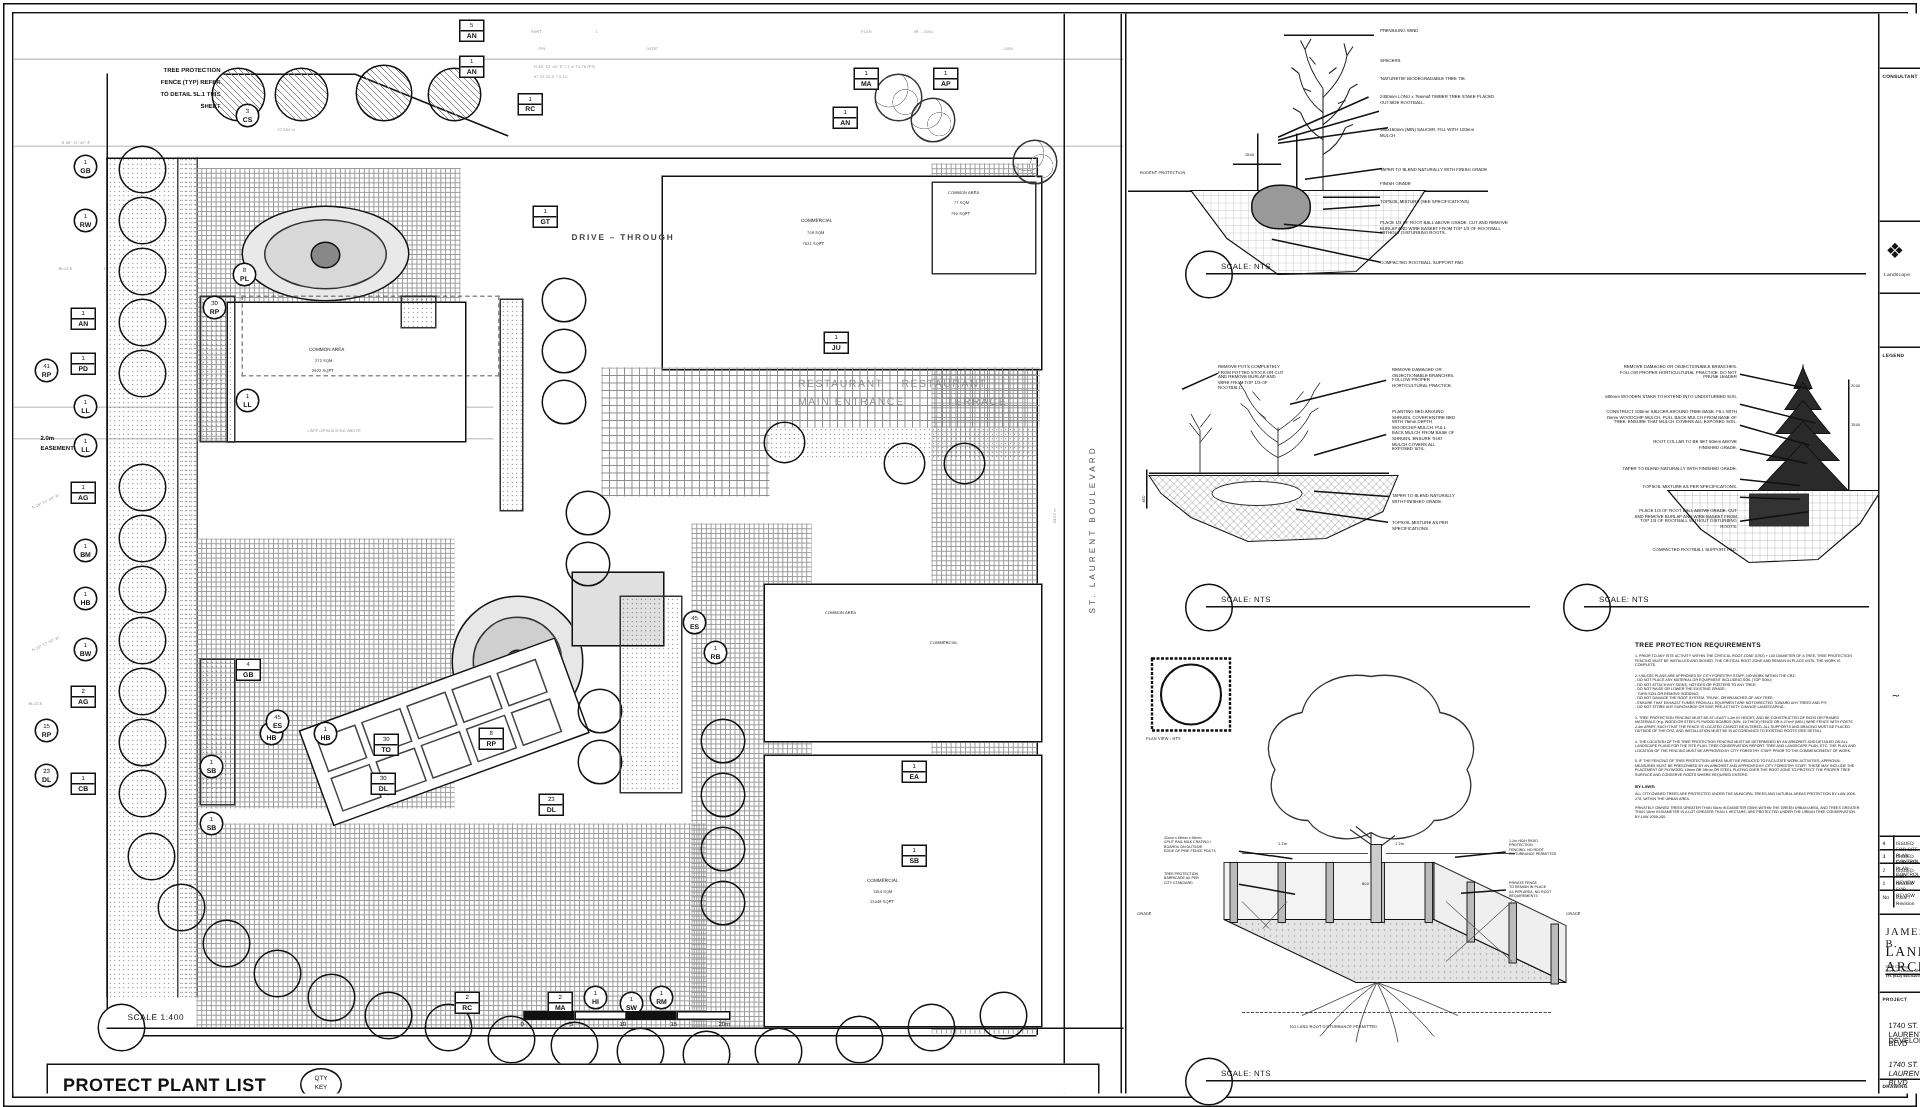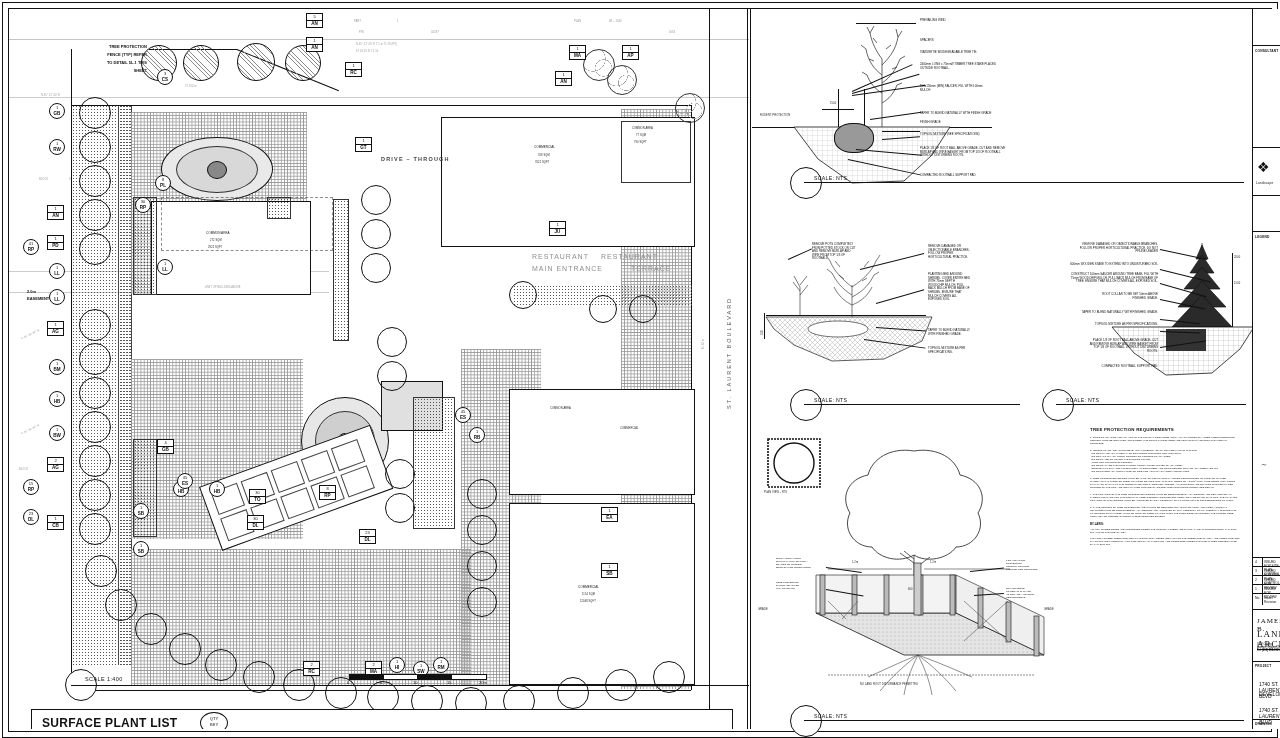--- a/index.html
+++ b/index.html
@@ -503,21 +503,21 @@
       <div class="seg dark" style="left:408px;top:665px;width:34px;"></div>
       <div class="seg light" style="left:442px;top:665px;width:34px;"></div>
       <div class="txt sm" style="left:338px;top:672px;">0</div>
       <div class="txt sm" style="left:371px;top:672px;">5</div>
       <div class="txt sm" style="left:404px;top:672px;">10</div>
       <div class="txt sm" style="left:438px;top:672px;">15</div>
       <div class="txt sm" style="left:470px;top:672px;">20m</div>
     </div>
 
     <div id="plantlist">
-      <div id="pl-title">SURFACE PLANT LIST</div>
+      <div id="pl-title">PROTECT PLANT LIST</div>
       <div id="pl-qtykey">
         <div style="margin-top:3px;">QTY</div>
         <div>KEY</div>
       </div>
 
     </div>
 
   </div>
 
   <div class="ln vln" style="left:750px;top:9px;height:720px;background:#111;"></div>

